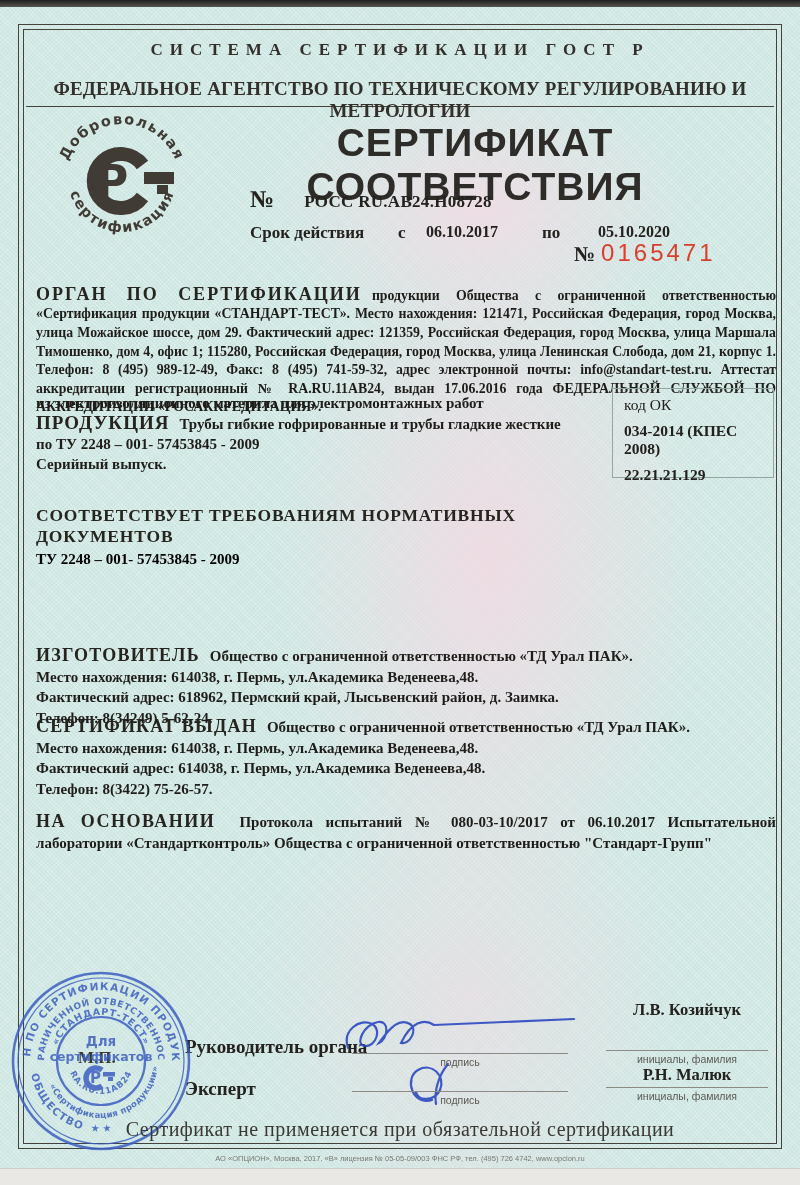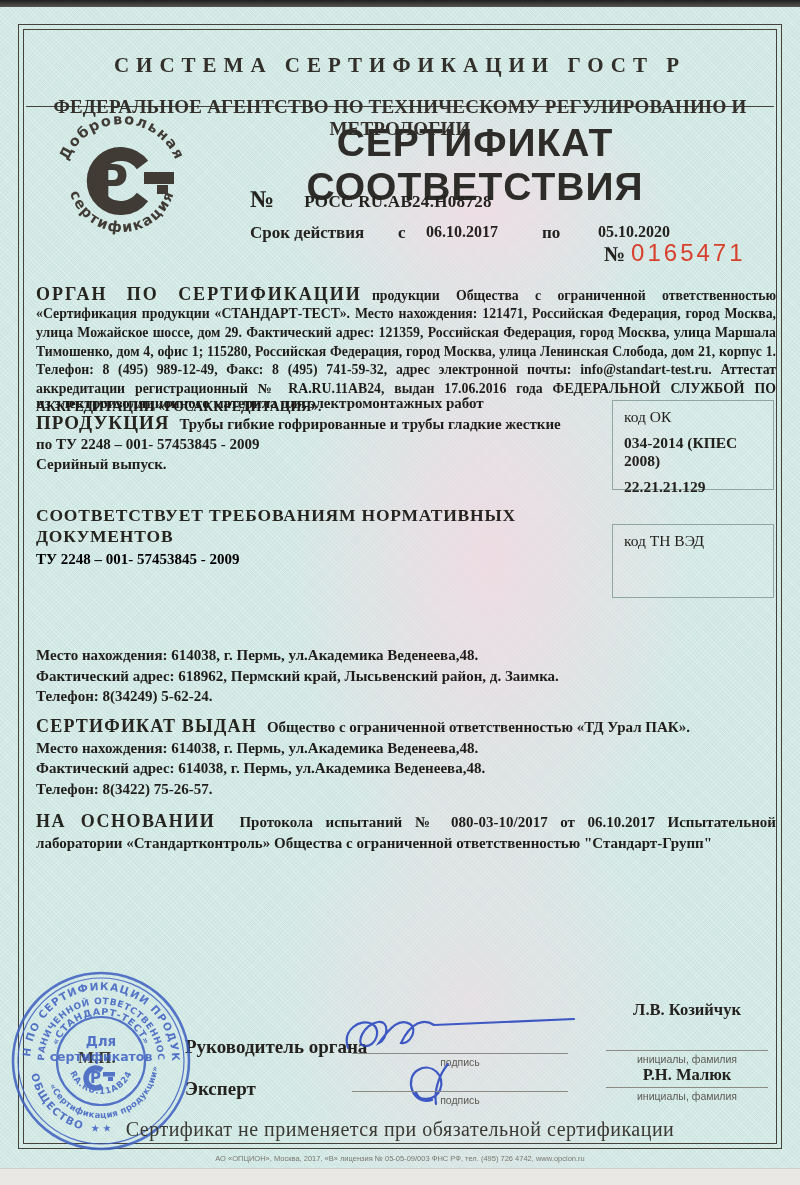--- a/index.html
+++ b/index.html
@@ -10,46 +10,46 @@
       radial-gradient(ellipse 300px 520px at 490px 560px, rgba(243,218,227,.85), rgba(243,218,227,0) 70%),
       radial-gradient(ellipse 280px 320px at 470px 1000px, rgba(243,218,227,.55), rgba(243,218,227,0) 75%),
       repeating-linear-gradient(45deg, rgba(255,255,255,.16) 0 1px, rgba(186,216,211,.10) 1px 3px),
       repeating-linear-gradient(-45deg, rgba(255,255,255,.14) 0 1px, rgba(186,216,211,.08) 1px 3px),
       #d2e9e5;}
   .scan-top{position:absolute;top:0;left:0;right:0;height:7px;background:linear-gradient(180deg,#202020,#56544f);}
   .scan-bottom{position:absolute;top:1168px;left:0;right:0;height:17px;background:#e9e8e4;border-top:1px solid #cfcec8;}
   .frame-outer{position:absolute;left:18px;top:24px;width:762px;height:1123px;border:1.6px solid #45423c;}
   .frame-inner{position:absolute;left:4px;top:4px;right:4px;bottom:4px;border:1px solid #45423c;}
   .cert-header{position:absolute;left:26px;top:31px;width:748px;height:75px;border-bottom:1.4px solid #45423c;text-align:center;color:#33302b;}
-  .hdr1{margin-top:22px;font-size:21px;font-weight:bold;letter-spacing:7px;}
+  .hdr1{margin-top:9px;font-size:17px;font-weight:bold;letter-spacing:7px;}
   .hdr2{margin-top:18px;font-size:19px;font-weight:bold;letter-spacing:0.2px;}
   .title{position:absolute;left:192px;top:121px;width:566px;text-align:center;
     font-family:"Liberation Sans",sans-serif;font-weight:bold;font-size:39px;letter-spacing:1px;color:#2e2c28;}
   .numrow{position:absolute;left:250px;top:186px;color:#24221f;}
   .numrow .no{font-size:24px;font-weight:bold;}
   .numrow .val{font-size:17px;font-weight:bold;margin-left:30px;letter-spacing:.3px;}
   .validity{position:absolute;left:250px;top:223px;width:510px;color:#24221f;font-weight:bold;font-size:17px;}
   .validity span{position:absolute;white-space:nowrap;}
   .v-lab{left:0;}
   .v-c{left:148px;}
   .v-from{left:176px;font-size:16px;}
   .v-po{left:292px;}
   .v-to{left:348px;font-size:16px;}
-  .formnum{position:absolute;left:604px;top:239px;white-space:nowrap;}
+  .formnum{position:absolute;left:574px;top:239px;white-space:nowrap;}
   .formnum .no{font-size:21px;font-weight:bold;color:#24221f;}
   .formnum .digits{font-family:"Liberation Sans",sans-serif;font-size:24px;letter-spacing:3px;color:#d8402c;margin-left:6px;}
   .run-head{font-size:18px;letter-spacing:2px;font-weight:bold;color:#26241f;margin-right:10px;}
   .body-bold{font-weight:bold;color:#1f1d1a;}
   .sec-organ{position:absolute;left:36px;top:271px;width:740px;font-size:13.8px;line-height:18.6px;text-align:justify;}
   .sec-product{position:absolute;left:36px;top:393px;width:572px;font-size:15px;line-height:20px;}
   .sec-product .run-head{letter-spacing:1px;font-size:19px;}
   .codebox{position:absolute;border:1.2px solid #90a6a1;background:rgba(255,255,255,.06);padding:7px 11px;color:#23211e;}
   .codebox .cb-label{font-size:15.5px;}
   .codebox .cb-val{font-size:15.5px;font-weight:bold;margin-top:8px;}
-  .box-ok{left:612px;top:400px;width:138px;height:74px;}
+  .box-ok{left:612px;top:388px;width:138px;height:74px;}
   .box-tnved{left:612px;top:524px;width:138px;height:58px;}
   .sec-conf{position:absolute;left:36px;top:505px;width:570px;}
   .sec-conf .h{font-size:17.5px;font-weight:bold;letter-spacing:.8px;color:#26241f;}
   .sec-conf .t{font-size:15px;font-weight:bold;margin-top:4px;}
   .sec-man{position:absolute;left:36px;top:645px;width:740px;font-size:15px;line-height:20.5px;}
   .sec-man .run-head{letter-spacing:1.2px;}
   .sec-issued{position:absolute;left:36px;top:716px;width:740px;font-size:15px;line-height:20.5px;}
   .sec-issued .run-head{letter-spacing:1.2px;}
   .sec-basis{position:absolute;left:36px;top:796px;width:740px;font-size:15px;line-height:20.5px;text-align:justify;}
   .sec-basis .run-head{letter-spacing:1.5px;margin-right:24px;}
@@ -144,25 +144,23 @@
     <div class="cb-label">код ОК</div>
     <div class="cb-val">034-2014 (КПЕС 2008)</div>
     <div class="cb-val">22.21.21.129</div>
   </div>
 
   <div class="sec-conf">
     <div class="h">СООТВЕТСТВУЕТ ТРЕБОВАНИЯМ НОРМАТИВНЫХ ДОКУМЕНТОВ</div>
     <div class="t">ТУ 2248 – 001- 57453845 - 2009</div>
   </div>
 
-  <div class="codebox box-tnved">
-    <div class="cb-label">код ТН ВЭД</div>
-  </div>
 
   <div class="sec-man body-bold">
+    <div><span class="run-head">ИЗГОТОВИТЕЛЬ</span><span>Общество с ограниченной ответственностью «ТД Урал ПАК».</span></div>
     <div>Место нахождения: 614038, г. Пермь, ул.Академика Веденеева,48.</div>
     <div>Фактический адрес: 618962, Пермский край, Лысьвенский район, д. Заимка.</div>
     <div>Телефон: 8(34249) 5-62-24.</div>
   </div>
 
   <div class="sec-issued body-bold">
     <div><span class="run-head">СЕРТИФИКАТ ВЫДАН</span><span>Общество с ограниченной ответственностью «ТД Урал ПАК».</span></div>
     <div>Место нахождения: 614038, г. Пермь, ул.Академика Веденеева,48.</div>
     <div>Фактический адрес: 614038, г. Пермь, ул.Академика Веденеева,48.</div>
     <div>Телефон: 8(3422) 75-26-57.</div>

